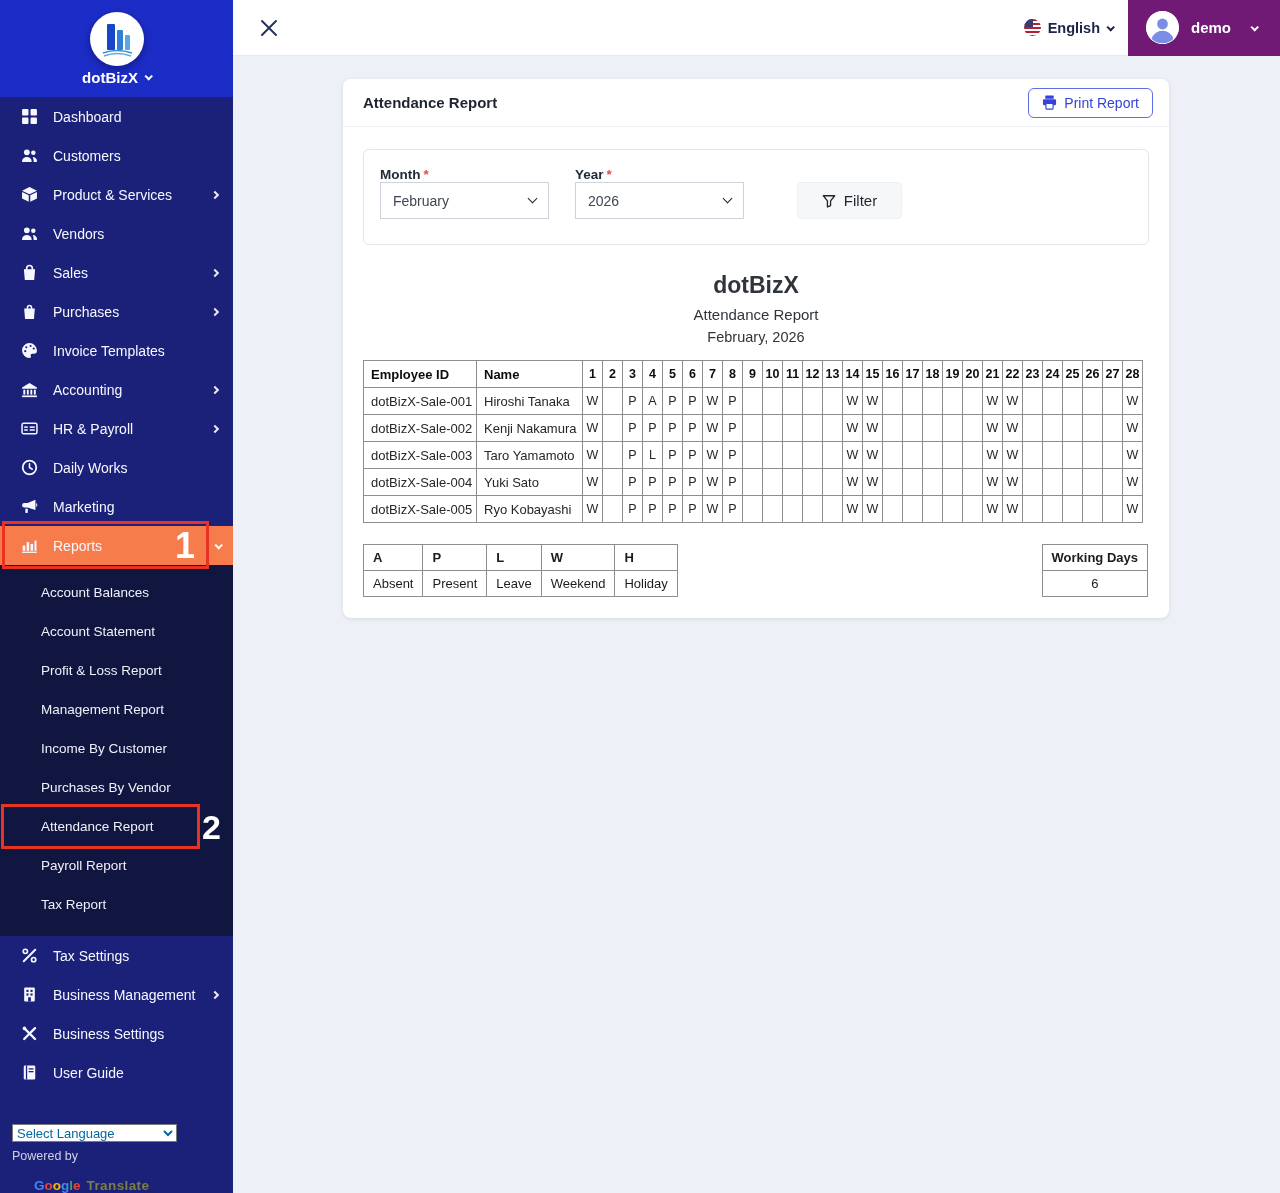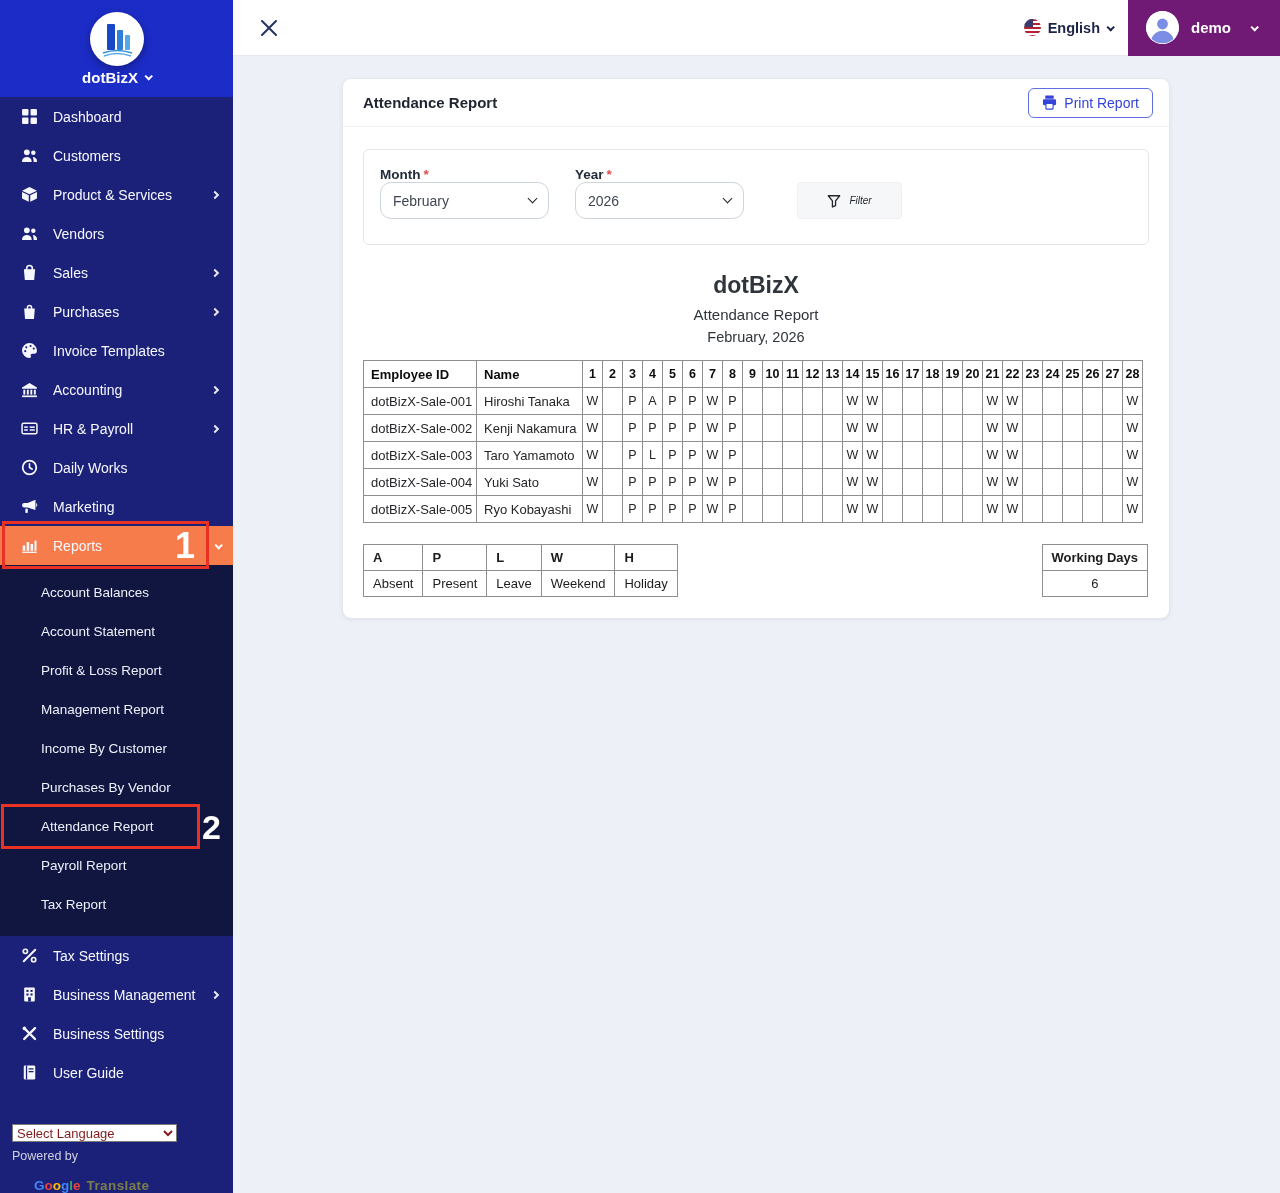--- a/index.html
+++ b/index.html
@@ -29,21 +29,21 @@
   .hlbox { position:absolute; left:2px; top:-5px; width:207px; height:48px; border:3px solid #e93223; pointer-events:none; }
   .hlnum { position:absolute; right:38px; top:50%; transform:translateY(-50%); font-size:36px; font-weight:700; color:#fff; line-height:1; }
   .nav-item.active .chev-active { position:absolute; right:12px; color:#fff; }
 
   .submenu { background:#111640; padding:8px 0 12px; }
   .sub-item { height:39px; display:flex; align-items:center; padding-left:41px; font-size:13.5px; position:relative; cursor:pointer; color:#eef0fa; }
   .hlbox2 { position:absolute; left:1px; top:-3px; width:199px; height:45px; border:3px solid #e93223; pointer-events:none; }
   .hlnum2 { position:absolute; left:202px; top:50%; transform:translateY(-50%); font-size:34px; font-weight:700; color:#fff; line-height:1; }
 
   .lang-area { padding:32px 0 0 12px; }
-  select.lang { width:165px; height:18px; font-size:13px; font-family:inherit; border:1px solid #7a7a7a; background:#fff; color:#7f1d1d; }
+  select.lang { width:165px; height:18px; font-size:13px; font-family:inherit; border:1px solid #7a7a7a; background:#fff; color:#0369a1; }
   .powered { font-size:12.5px; color:rgba(255,255,255,.78); margin-top:7px; }
   .gt { margin:15px 0 0 22px; font-size:13.5px; font-weight:700; cursor:pointer; }
   .gt .t { color:#7b7e49; margin-left:6px; letter-spacing:.4px; }
 
   
   main { flex:1; display:flex; flex-direction:column; min-width:0; }
   .topbar { height:56px; flex:0 0 56px; background:#fff; border-bottom:1px solid #e7e9f0; display:flex; align-items:center; }
   .close-btn { margin-left:26px; width:20px; height:20px; display:flex; cursor:pointer; }
   .tb-right { margin-left:auto; display:flex; align-items:center; height:100%; }
   .lang-ctl { display:flex; align-items:center; gap:7px; font-size:14.5px; font-weight:700; color:#1c2447; margin-right:15px; cursor:pointer; }
@@ -58,23 +58,23 @@
   .card-title { font-size:15px; font-weight:700; color:#1e2430; margin:0; }
   .print-btn { display:flex; align-items:center; gap:7px; border:1px solid #5f6fe2; color:#3443d8; background:#fff; border-radius:6px; padding:6px 13px; font-size:14px; font-family:inherit; cursor:pointer; }
   .print-btn svg { width:15px; height:15px; fill:#3443d8; }
 
   .card-body { padding:22px 20px 21px; }
   .filter-panel { border:1px solid #e2e6eb; border-radius:6px; padding:17px 16px 25px; display:flex; align-items:flex-end; }
   .fgroup { display:flex; flex-direction:column; margin-right:26px; }
   .flabel { font-size:13.5px; font-weight:700; color:#222b3a; margin-bottom:0; }
   .req { color:#e5484d; margin-left:3px; }
   .selwrap { position:relative; width:169px; }
-  select.ctl { appearance:none; -webkit-appearance:none; width:100%; height:37px; border:1px solid #ced4dc; border-radius:11px; background:#fff; padding:0 28px 0 12px; font-size:14px; color:#3f4754; font-family:inherit; }
+  select.ctl { appearance:none; -webkit-appearance:none; width:100%; height:37px; border:1px solid #ced4dc; border-radius:0; background:#fff; padding:0 28px 0 12px; font-size:14px; color:#3f4754; font-family:inherit; }
   .selcaret { position:absolute; right:13px; top:13px; width:7px; height:7px; border-right:1.8px solid #222; border-bottom:1.8px solid #222; transform:rotate(45deg); pointer-events:none; }
-  .filter-btn { margin-left:27px; width:105px; height:37px; background:#f6f7f9; border:1px solid #eef0f3; border-radius:4px; display:flex; align-items:center; justify-content:center; gap:8px; font-size:10px; color:#1f2530; font-family:inherit; cursor:pointer;font-style:italic; }
+  .filter-btn { margin-left:27px; width:105px; height:37px; background:#f6f7f9; border:1px solid #eef0f3; border-radius:4px; display:flex; align-items:center; justify-content:center; gap:8px; font-size:15px; color:#1f2530; font-family:inherit; cursor:pointer; }
   .filter-btn svg { width:14px; height:14px; stroke:#21262c; fill:none; }
 
   .rpt-head { text-align:center; margin-top:27px; color:#2f353b; }
   .rpt-company { font-size:23px; font-weight:700; }
   .rpt-title { font-size:15px; margin-top:7px; }
   .rpt-period { font-size:14.5px; margin-top:6px; }
 
   table.att { border-collapse:collapse; margin-top:15px; table-layout:fixed; width:780px; }
   .att th, .att td { border:1px solid #8e8e8e; height:27px; overflow:hidden; white-space:nowrap; }
   .att th { font-size:13px; text-align:left; padding:0 0 0 7px; color:#0c0c0c; }

